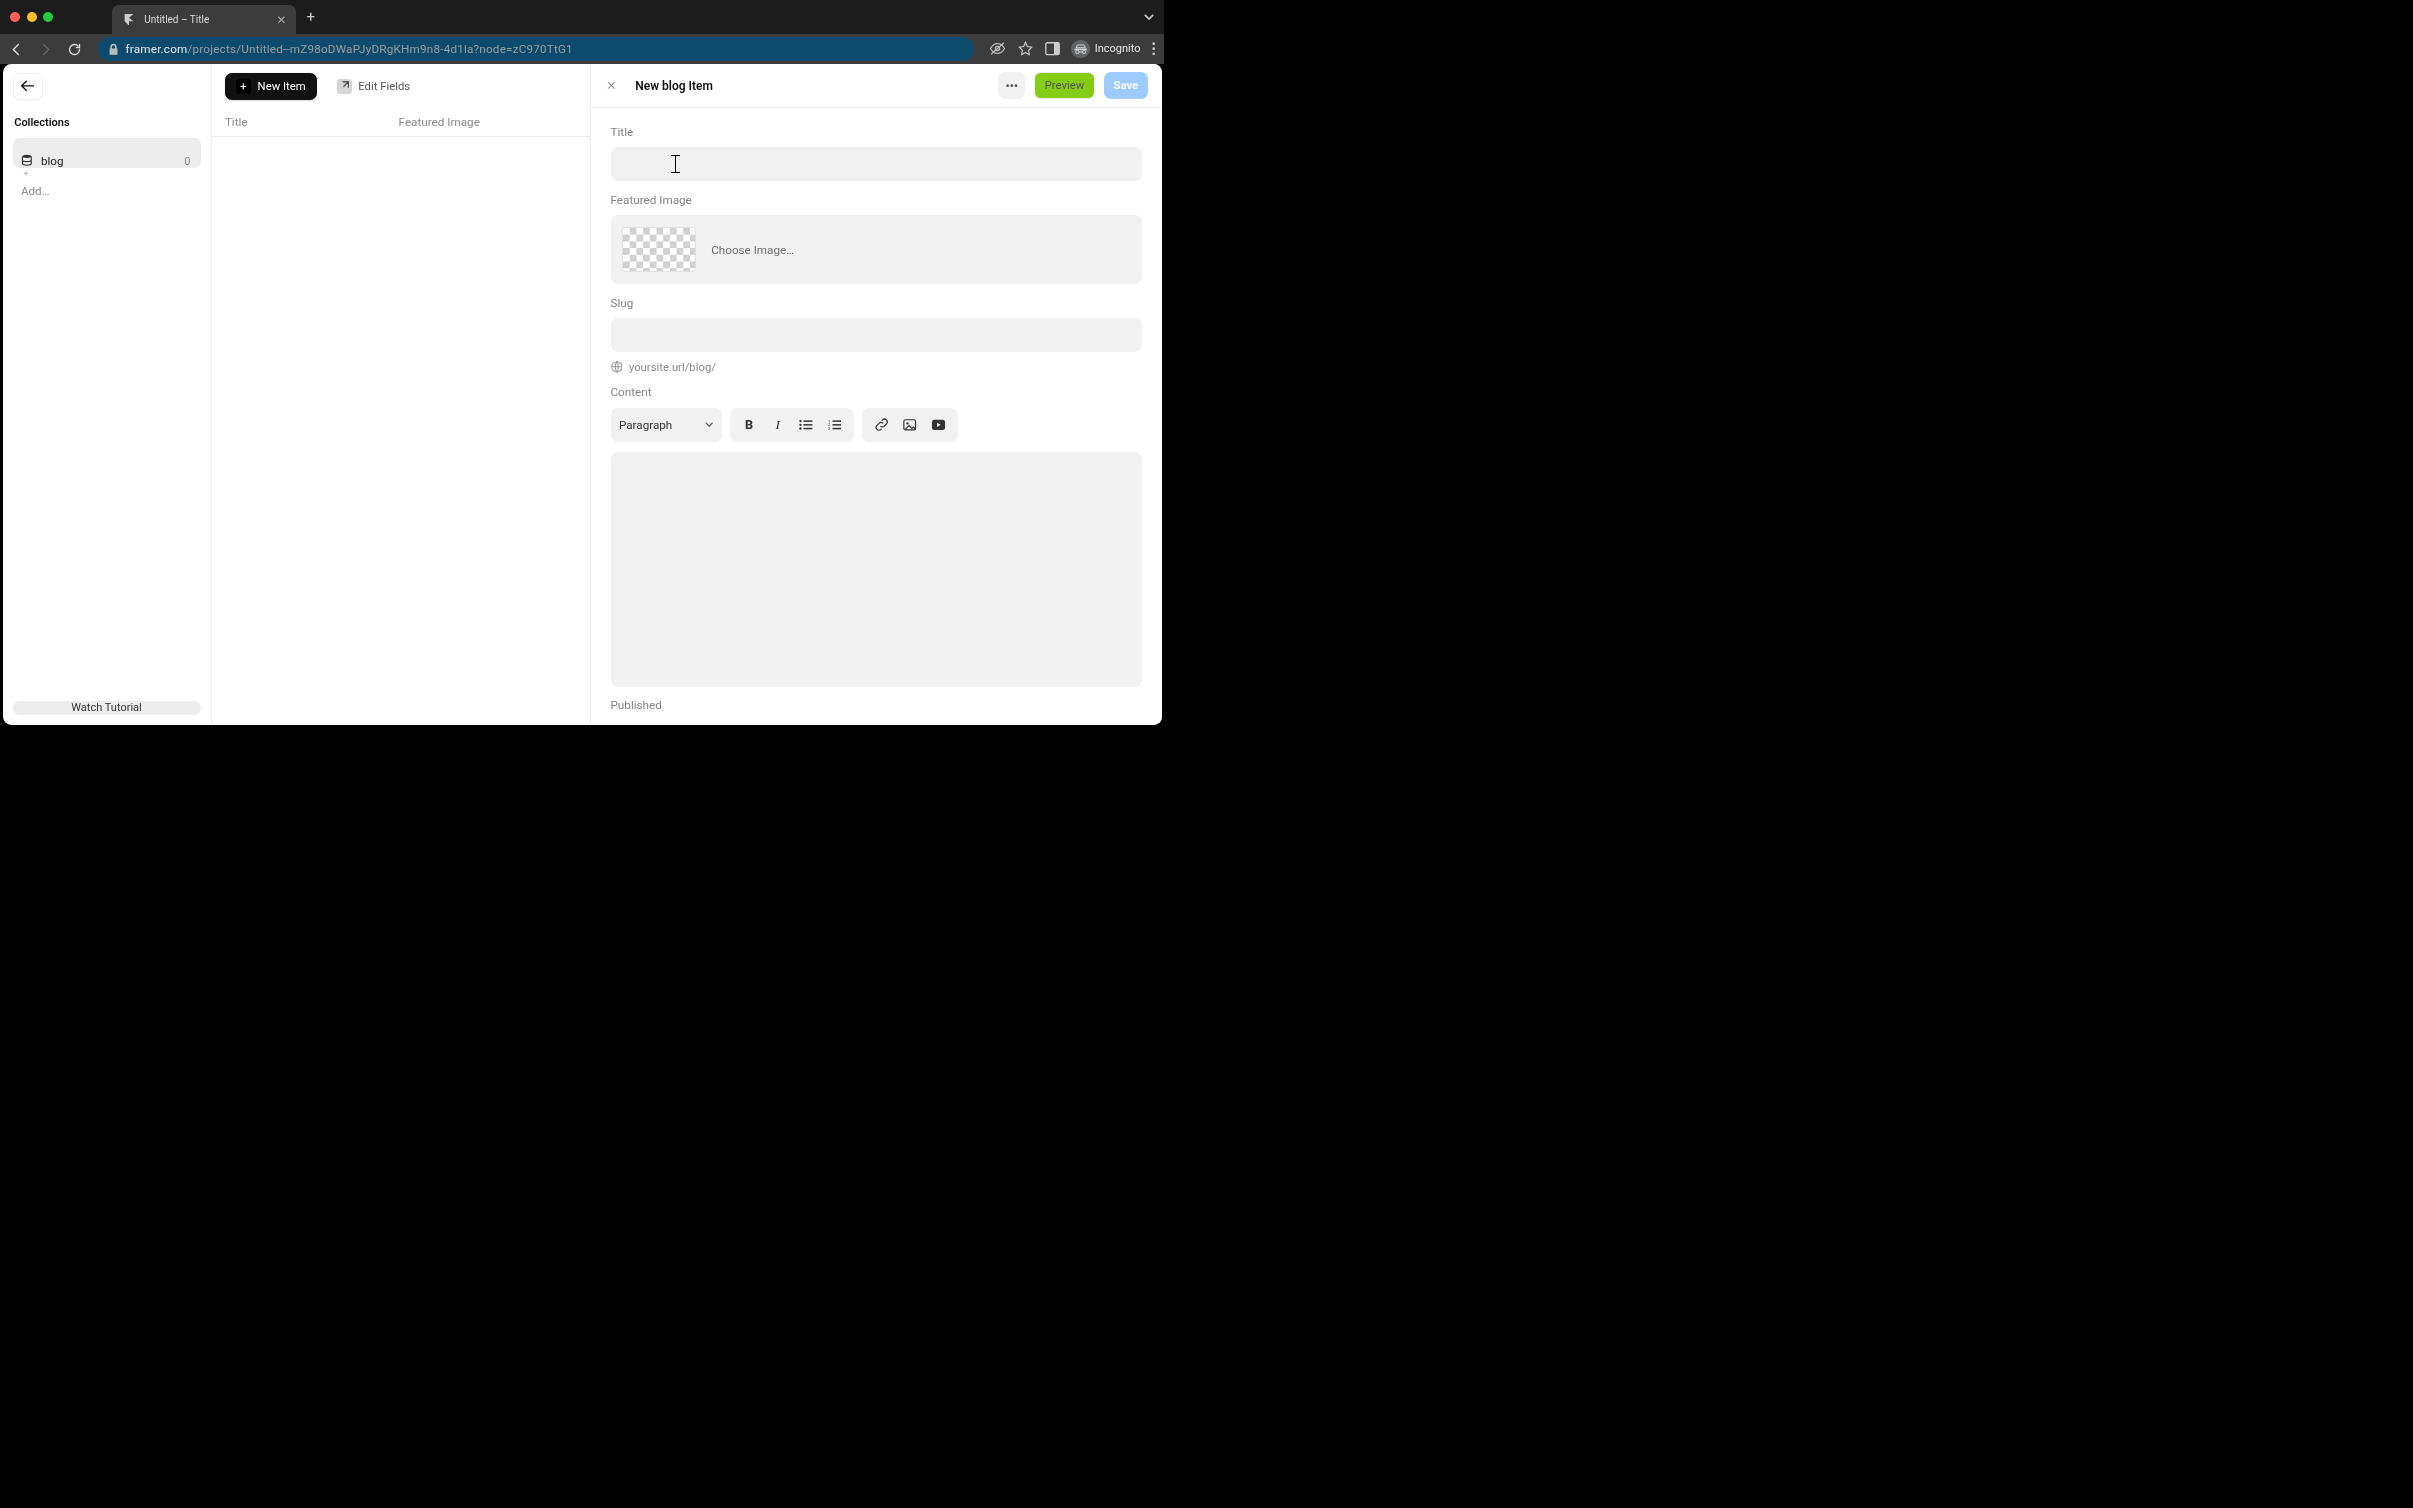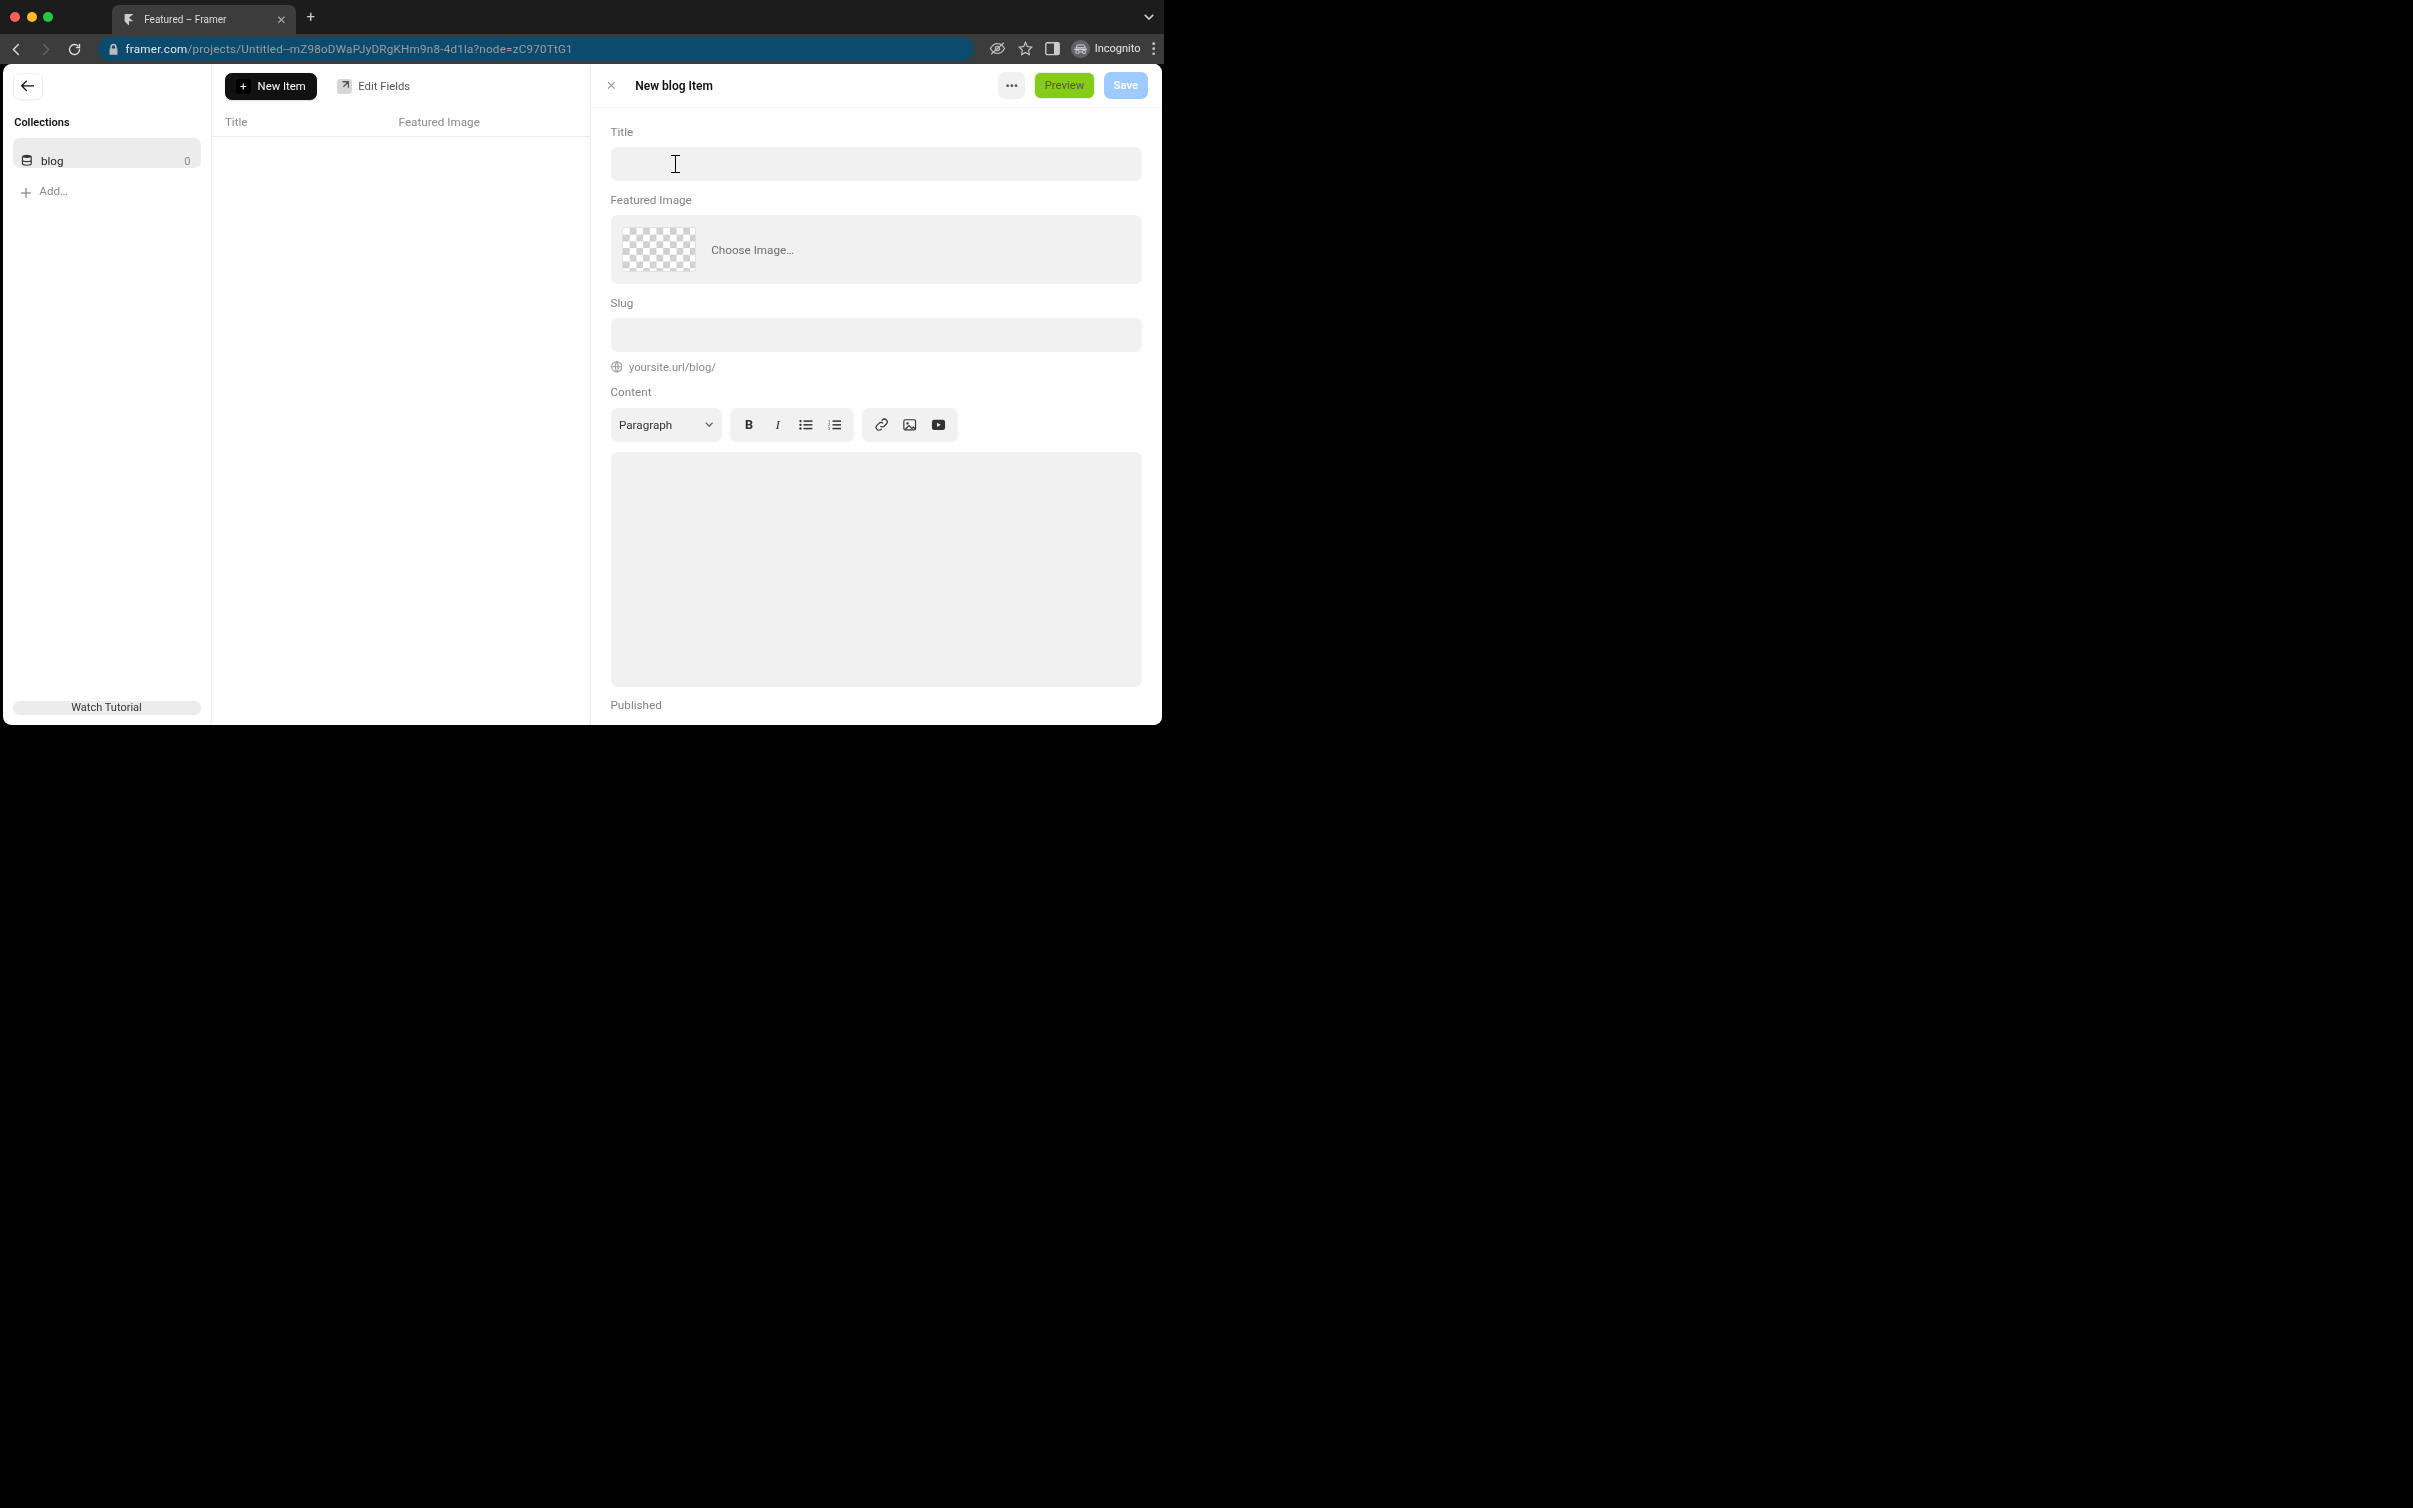--- a/index.html
+++ b/index.html
@@ -40,21 +40,21 @@
 
 .sidebar { width:209px; border-right:0.8px solid #eee; display:flex; flex-direction:column; }
 .sidebar-top { height:44px; display:flex; align-items:center; padding:8.4px 10px; }
 .back-btn { width:30px; height:27px; border:0.8px solid #eee; border-radius:6.7px; display:flex; align-items:center; justify-content:center; box-shadow: 0 0.8px 0.8px rgba(0,0,0,.03); }
 .sidebar-body { padding: 5px 10px; flex:1; }
 .section-label { font-size:11px; font-weight:600; color:#111; margin: 3.4px 1.7px 8.4px; }
 .coll-item { height:30px; background:#ececec; border-radius:6.7px; display:flex; align-items:flex-end; padding:0 8.4px; gap:8.4px; }
 .coll-item .db-icn { color:#333; }
 .coll-item .name { flex:1; font-size:11.7px; color:#222; }
 .coll-item .count { color:#8a8a8a; font-size:11px; margin-right:1.7px; }
-.add-row { height:27px; display:flex; align-items:flex-end; gap:8.4px; padding:0 8.4px; margin-top:3.4px; color:#8a8a8a; font-size:11.7px; }
+.add-row { height:27px; display:flex; align-items:flex-start; gap:8.4px; padding:0 8.4px; margin-top:3.4px; color:#8a8a8a; font-size:11.7px;flex-direction:column; }
 .sidebar-footer { padding:10px; }
 .tutorial-btn { width:100%; height:14px; background:#ececec; border-radius:6.7px; font-size:11px; color:#333; display:flex; align-items:center; justify-content:center; }
 
 
 .main { flex:1; display:flex; flex-direction:column; position:relative; }
 .main-toolbar { height:44px; display:flex; align-items:center; gap:10px; padding:8.4px 13.4px; }
 .btn { height:27px; border-radius:6.7px; display:flex; align-items:center; padding:0 10px; gap:6.7px; font-size:11.3px; }
 .btn.black { background:#111; color:#fff; box-shadow:0 0.8px 1.7px rgba(0,0,0,.15); border:0.8px solid #111;}
 .btn.black .plus-box{ width:15px; height:15px; background:#000; border-radius:3.4px; display:flex; align-items:center; justify-content:center; color:#fff; font-size:11.7px; }
 .btn.ghost { color:#555; }
@@ -111,21 +111,21 @@
       <div class="dot yellow"></div>
       <div class="dot green"></div>
     </div>
     <div class="tabs">
       <div class="tab">
         <span class="favicon">
           <svg width="10" height="11.7" viewBox="0 0 12 16">
               <path d="M0 0h12L6 5H0V0zm0 5h6l6 5H6v6L0 10V5z" fill="#ccc"></path>
             </svg>
         </span>
-        <span class="tab-title">Featured – Framer</span>
+        <span class="tab-title">Untitled – Title</span>
         <span class="tab-close">✕</span>
       </div>
       <div class="new-tab">+</div>
     </div>
     <div class="spacer"></div>
     <div class="dropdown">
       <svg width="10" height="6.7" viewBox="0 0 12 8">
           <path d="M1 1l5 5 5-5" stroke="#ccc" stroke-width="2" fill="none"></path>
         </svg>
     </div>

